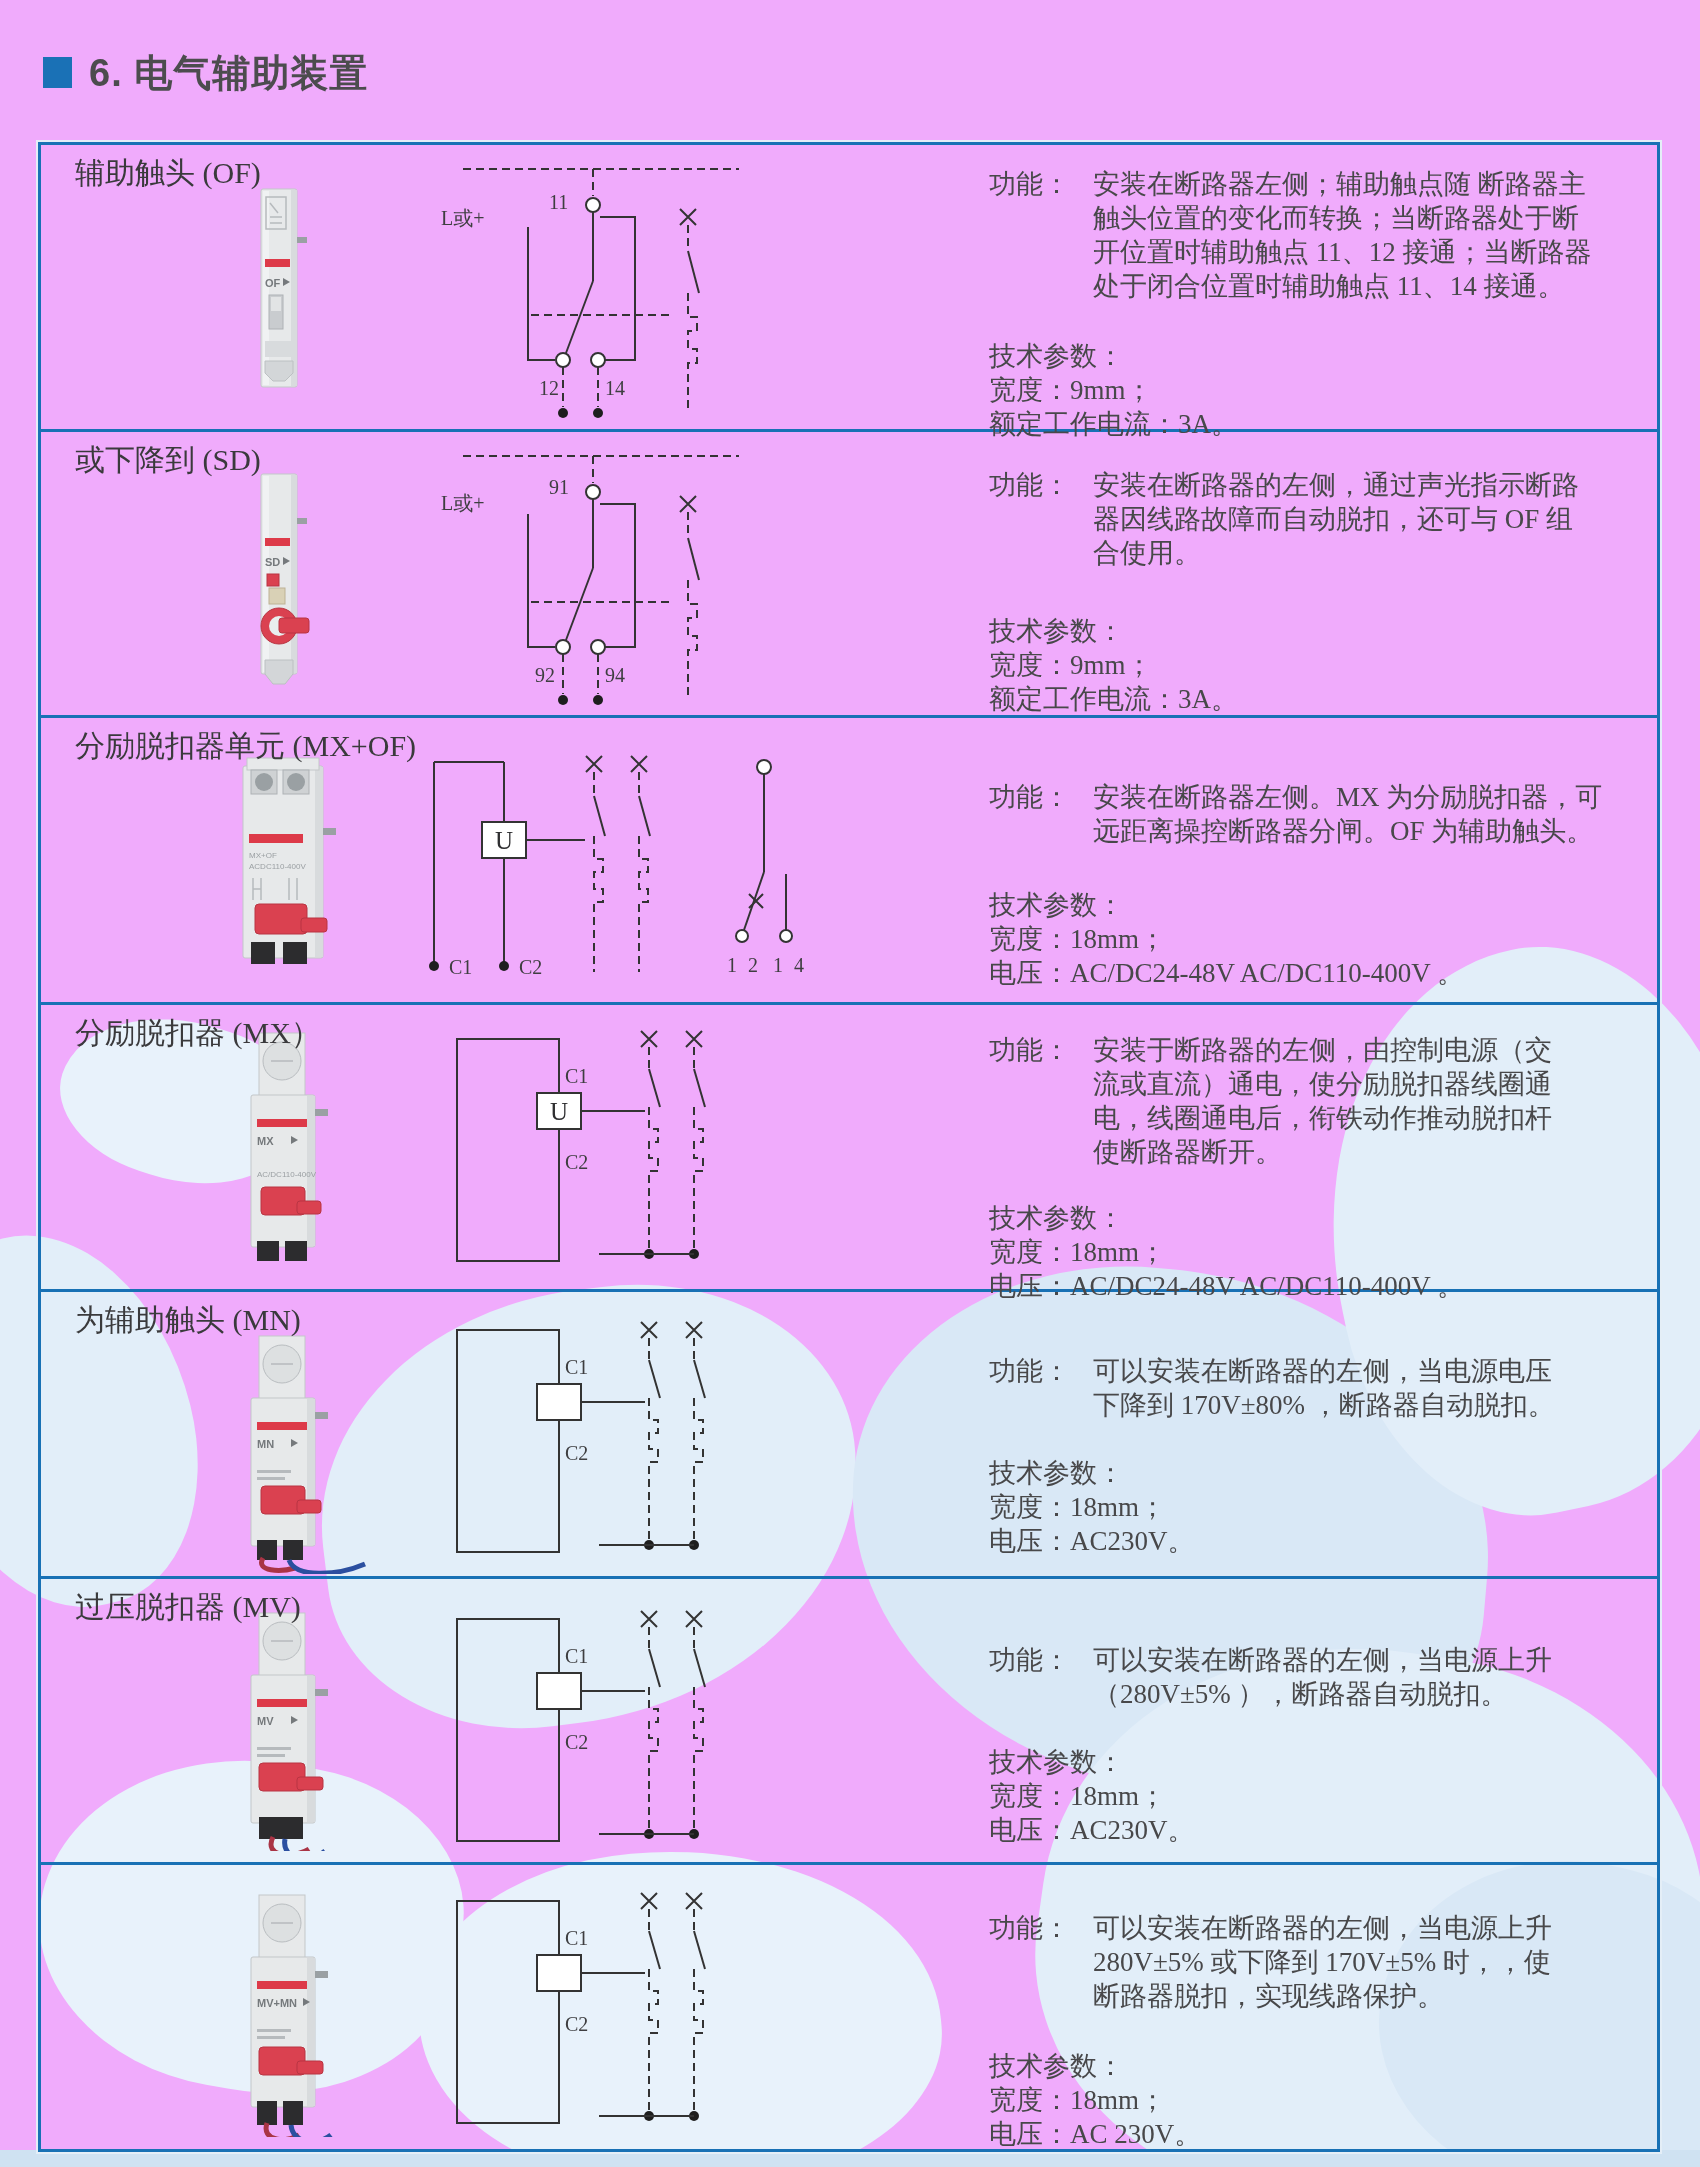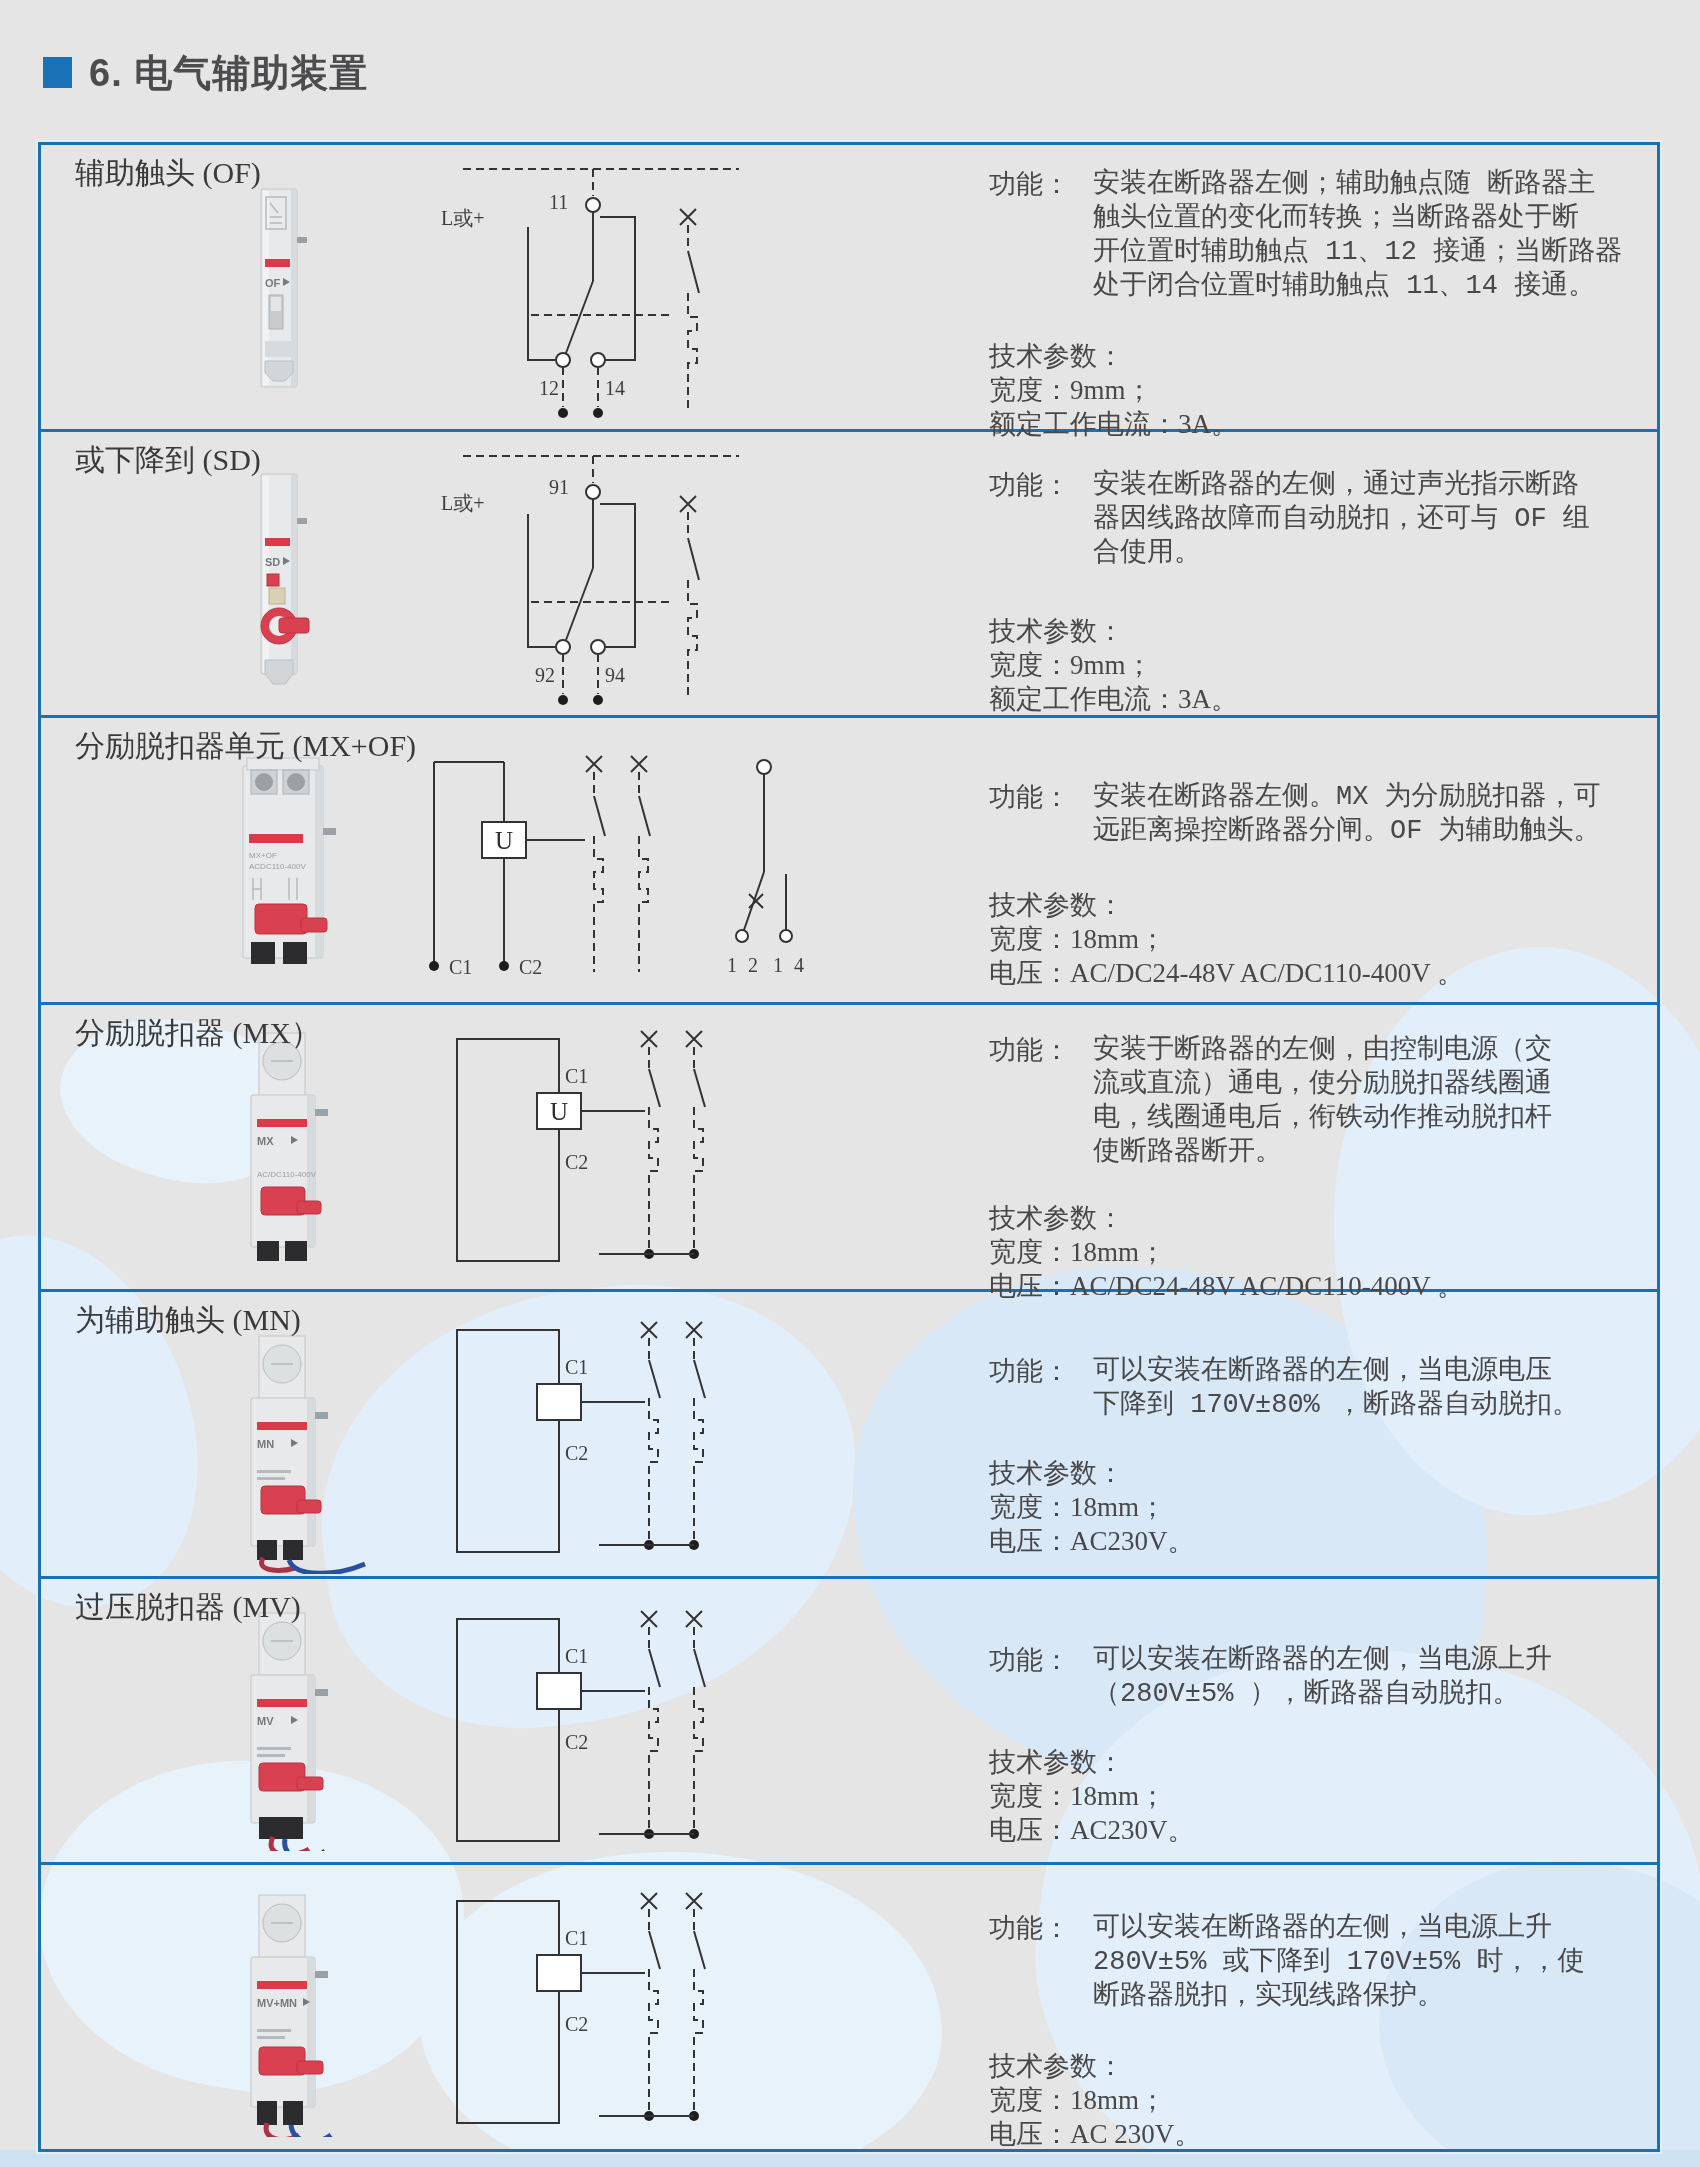--- a/index.html
+++ b/index.html
@@ -1,18 +1,18 @@
 <!DOCTYPE html>
 <html><head>
 <meta charset="utf-8">
 <style>
   * { margin:0; padding:0; box-sizing:border-box; }
   html,body { width:1700px; height:2167px; background:#ffffff; overflow:hidden;
     font-family:"Liberation Serif","DejaVu Serif",serif; }
-  .page { position:relative; width:1700px; height:2167px; background:#e5e5e5; }
+  .page { position:relative; width:1700px; height:2167px; background:#f0abfc; }
 
   
   .blob { position:absolute; background:#e2eef9; z-index:0; }
   .blob.b2 { background:#d9e8f6; }
   .blob.b3 { background:#e8f2fb; }
   .bottom-band { position:absolute; left:0; top:2150px; width:1700px; height:17px;
     background:#cfe2f2; z-index:0; }
 
   
   .hdr { position:absolute; left:0; top:0; width:1700px; height:110px; z-index:2; }
@@ -28,21 +28,21 @@
   .row:last-child { border-bottom:none; }
   .row-title { position:absolute; left:34px; top:8px; font-size:30px; color:#3a3a3c; z-index:2; }
 
   .photo { position:absolute; z-index:1; }
   .diagram { position:absolute; z-index:1; }
 
   .textcol { position:absolute; left:948px; top:0; width:672px; color:#48484a;
     font-size:27px; line-height:34px; z-index:2; }
   .func { display:flex; }
   .func-label { width:104px; flex:0 0 104px; }
-  .func-lines { white-space:pre-line;font-family:Liberation Mono, monospace; }
+  .func-lines { white-space:pre-line; }
   .tech-lines { white-space:pre-line; }
 
   
   .dash  { stroke:#333; stroke-width:2; fill:none; stroke-dasharray:8 5; }
   .wire  { stroke:#333; stroke-width:2; fill:none; }
   .term  { stroke:#333; stroke-width:2; fill:#fff; }
   .dot   { fill:#1e1e1e; }
   .dlab  { font:20px "Liberation Serif","DejaVu Serif",serif; fill:#3e3e40; }
   .ulab  { font:25px "Liberation Serif","DejaVu Serif",serif; fill:#2f2f31; }
   .ubox  { fill:#fff; stroke:#333; stroke-width:2; }

